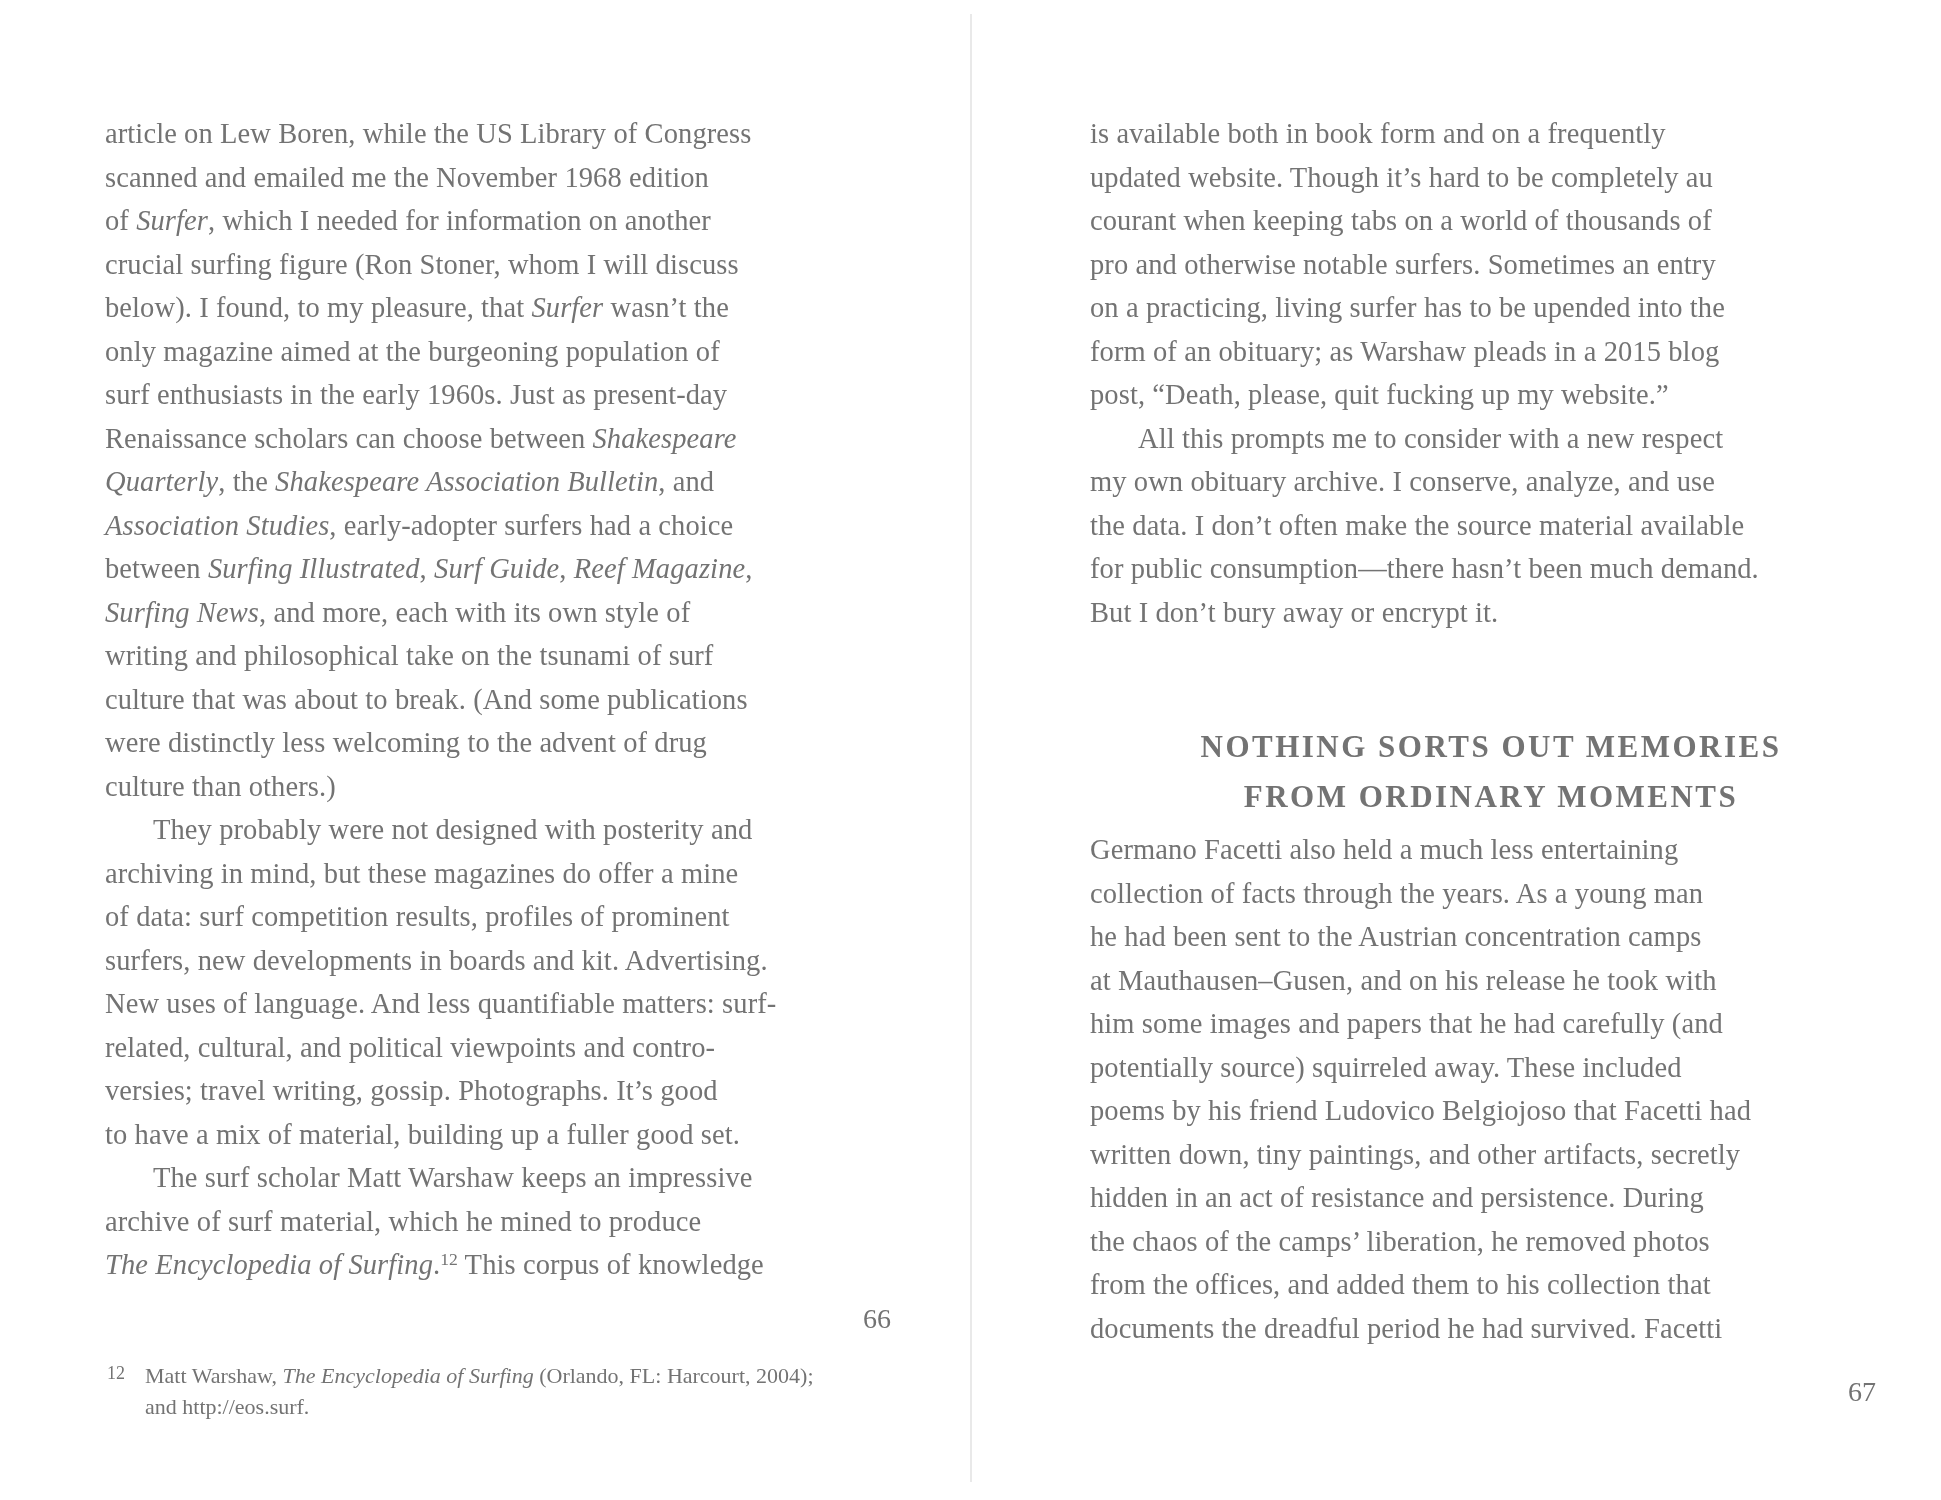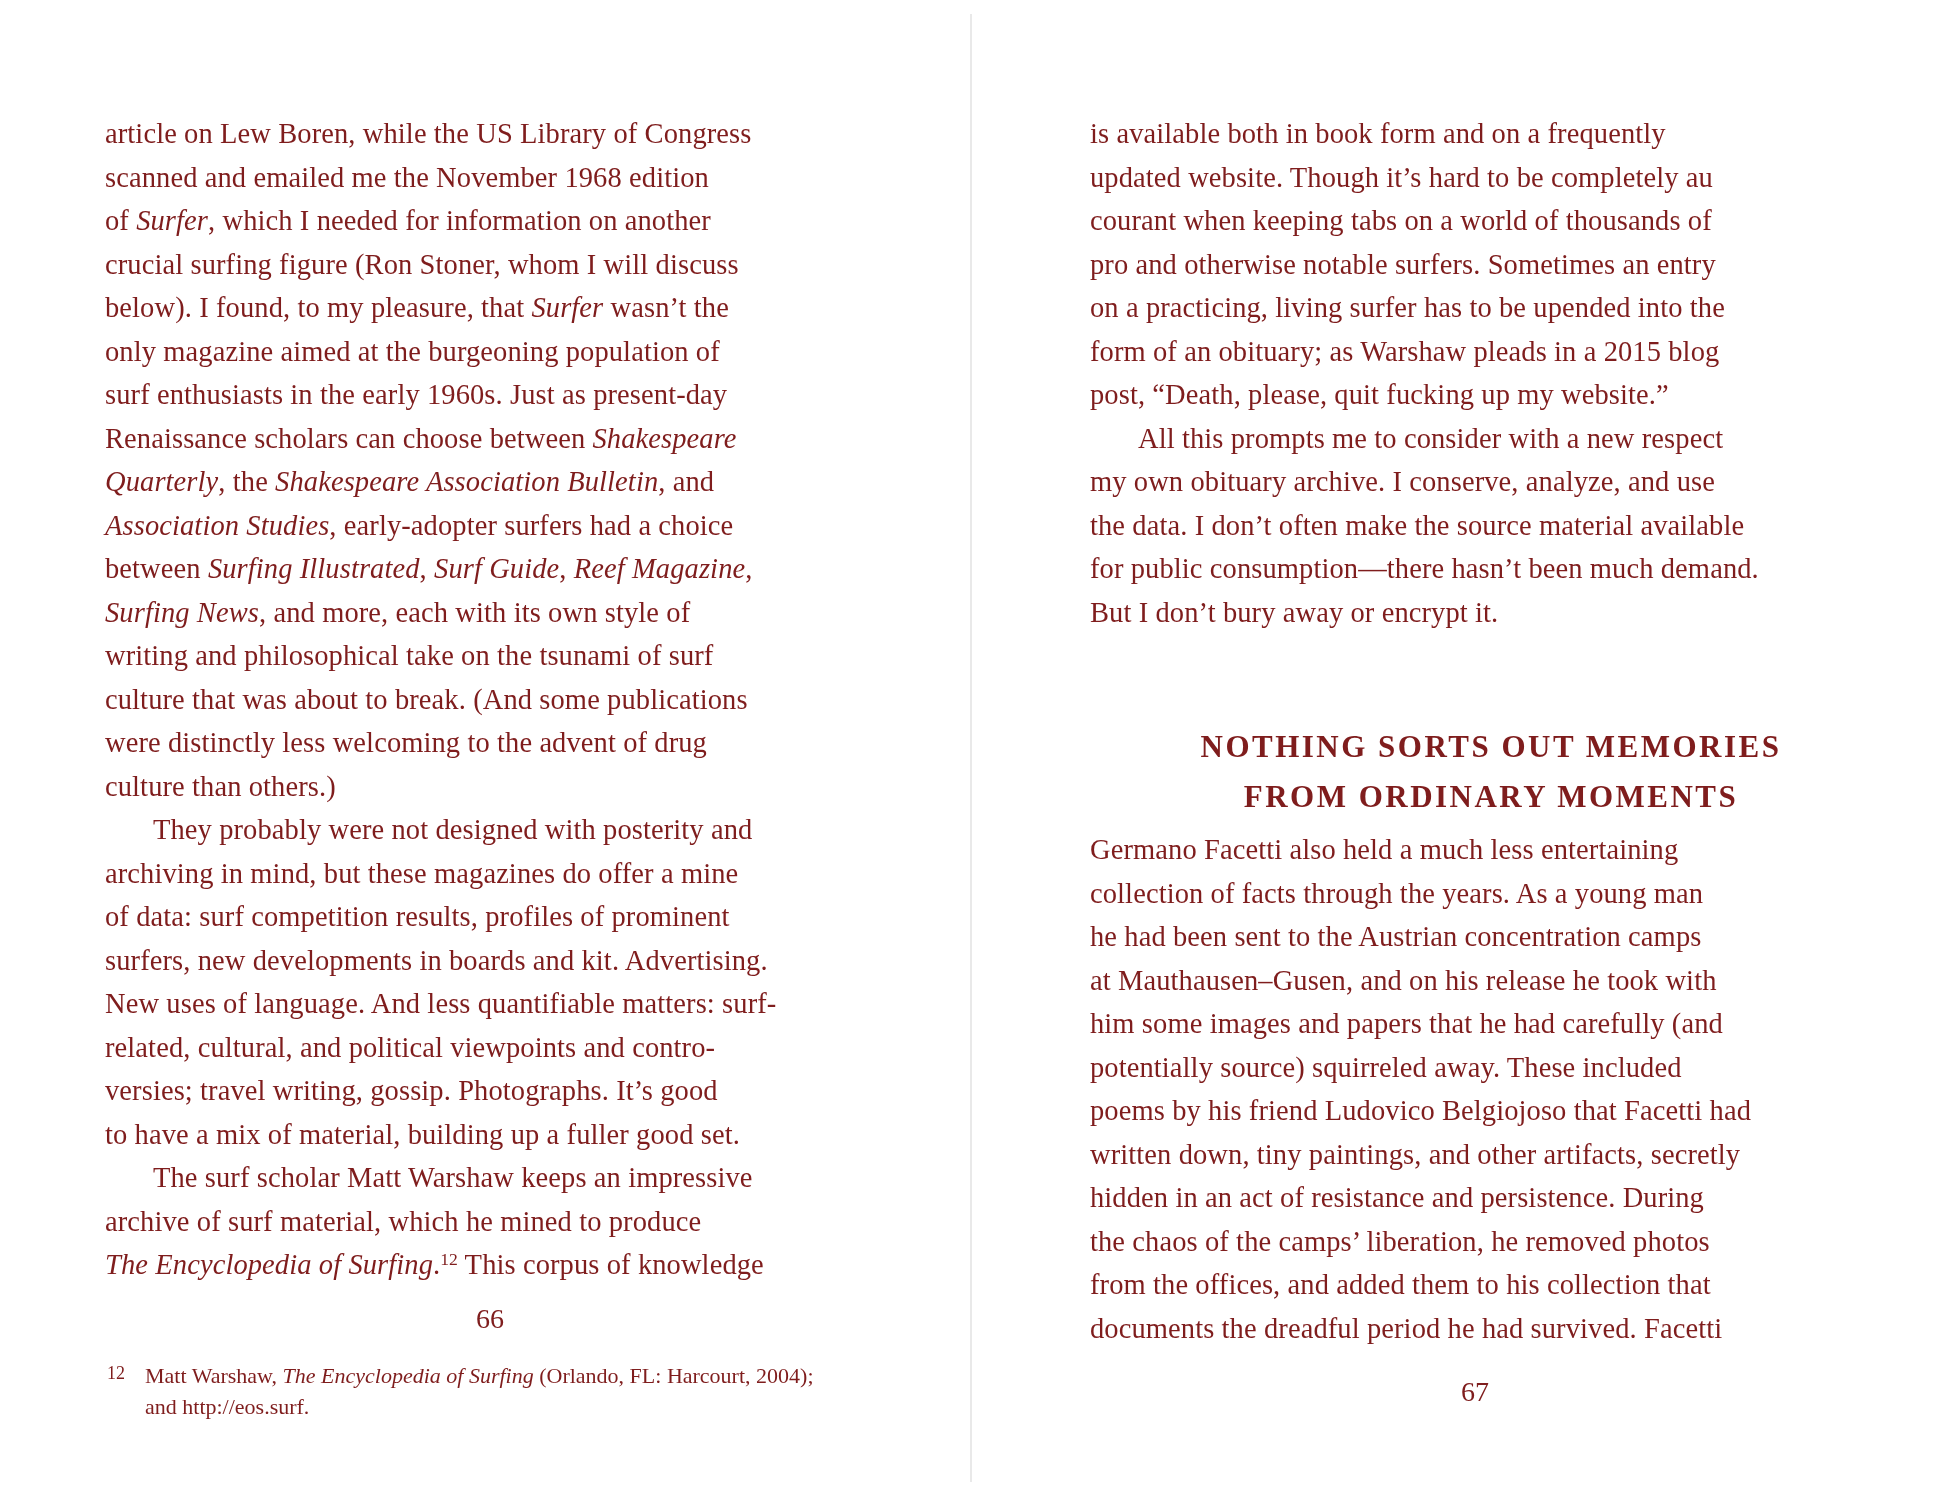--- a/index.html
+++ b/index.html
@@ -9,21 +9,21 @@
     height: 1500px;
     background: #ffffff;
     overflow: hidden;
   }
   .spread {
     position: relative;
     width: 1941px;
     height: 1500px;
     background: #ffffff;
     font-family: "Liberation Serif", serif;
-    color: #7f1d1d;
+    color: #737373;
   }
   .divider {
     position: absolute;
     left: 970px;
     top: 14px;
     width: 2px;
     height: 1468px;
     background: #e9e9e9;
   }
   .page {
@@ -64,23 +64,23 @@
     line-height: 50px;
     letter-spacing: 2.5px;
   }
   .bottom-text {
     position: absolute;
     top: 716px;
     left: 0;
   }
   .page-number {
     position: absolute;
-    left: 0;
+    left: 16px;
     width: 100%;
-    text-align: center;
+    text-align: right;
     font-size: 28px;
     line-height: 30px;
   }
   .page.left  .page-number { top: 1192px; }
   .page.right .page-number { top: 1265px; }
 
   .footnote {
     position: absolute;
     top: 1248px;
     left: 2px;

